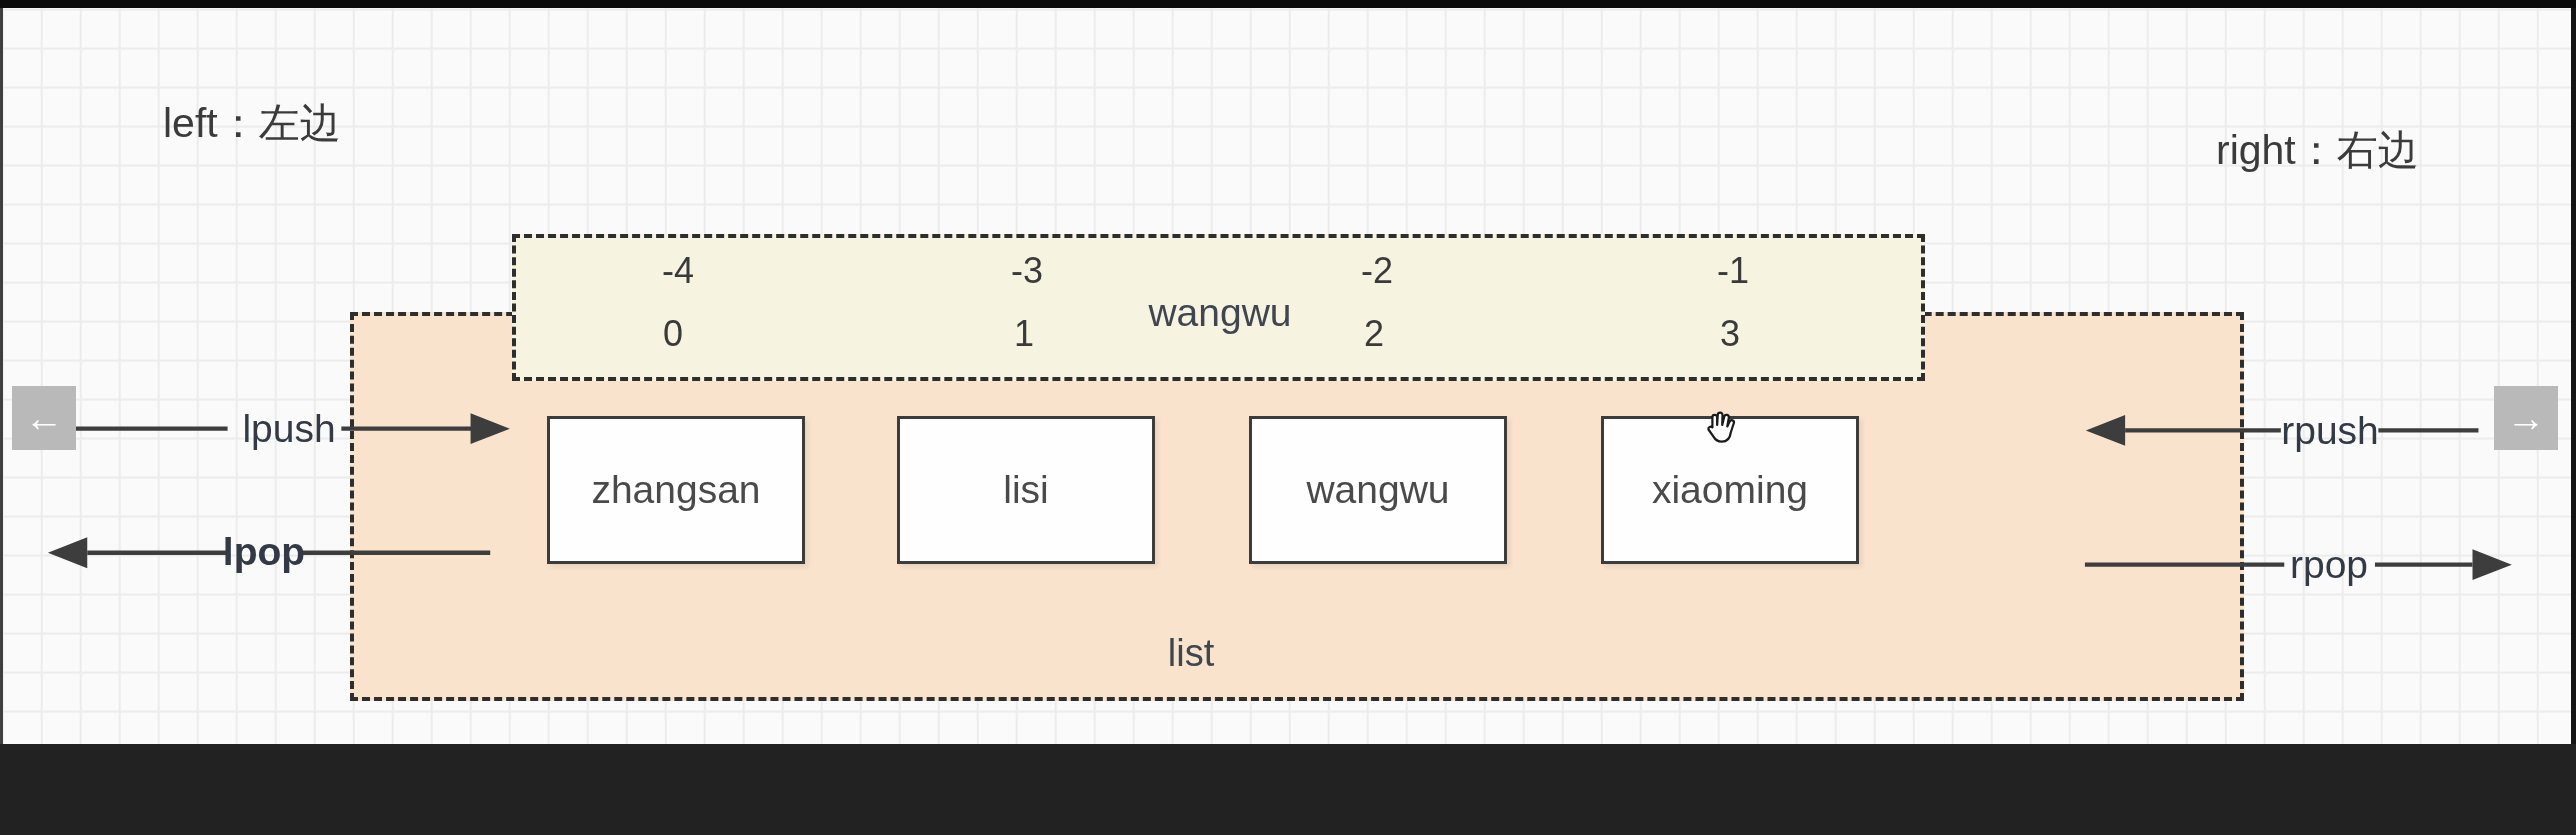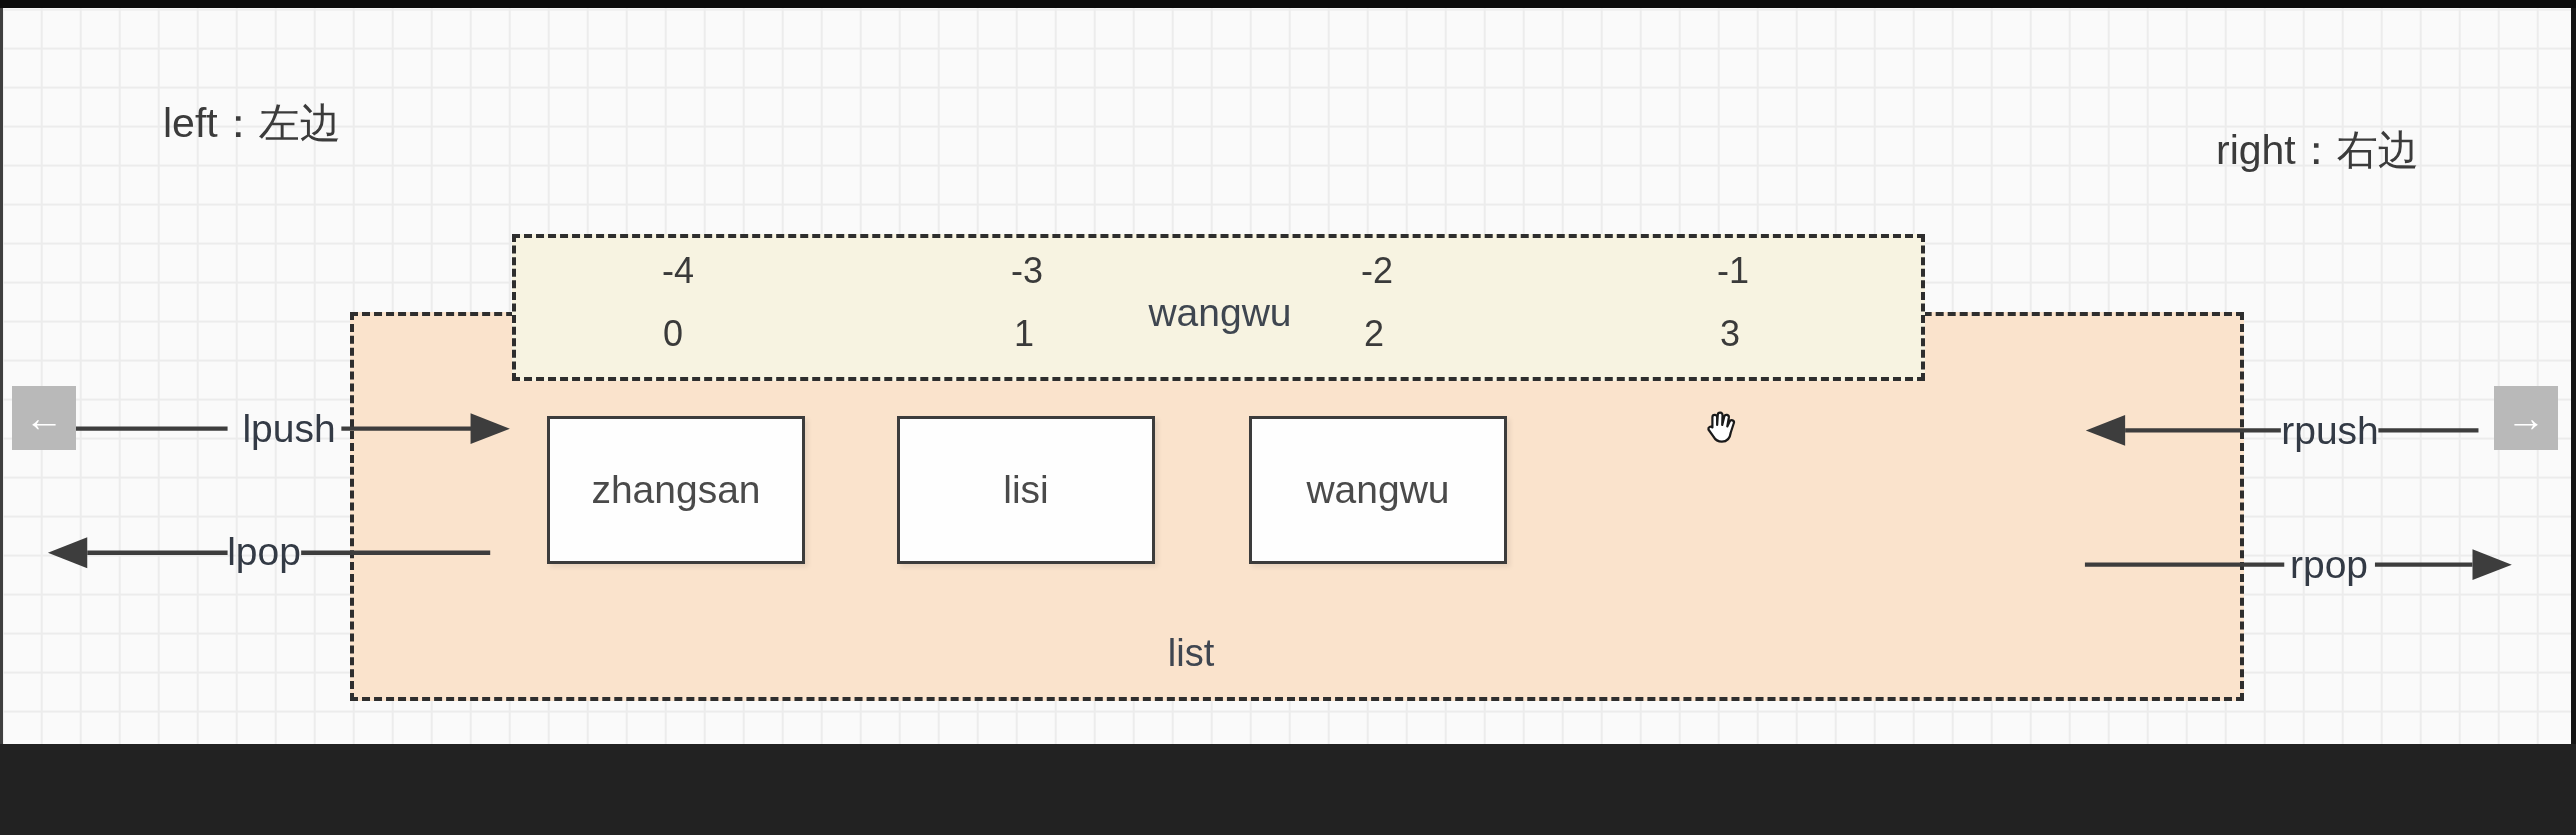--- a/index.html
+++ b/index.html
@@ -74,20 +74,21 @@
   <div class="num" style="left:1377px;top:271px;">-2</div>
   <div class="num" style="left:1733px;top:271px;">-1</div>
   <div class="num" style="left:673px;top:334px;">0</div>
   <div class="num" style="left:1024px;top:334px;">1</div>
   <div class="num" style="left:1374px;top:334px;">2</div>
   <div class="num" style="left:1730px;top:334px;">3</div>
 
   <div class="item" style="left:547px;">zhangsan</div>
   <div class="item" style="left:897px;">lisi</div>
   <div class="item" style="left:1249px;">wangwu</div>
+  <div class="item" style="left:1601px;">xiaoming</div>
 
   <svg class="arrowsvg" width="2576" height="836" viewBox="0 0 3011 977">
     <g stroke="#3d3d3d" stroke-width="5" fill="#3d3d3d">
 
       <g>
         <line x1="85" y1="501" x2="266" y2="501"></line>
         <line x1="399" y1="501" x2="552" y2="501"></line>
         <polygon points="596,501 550,483 550,519" stroke="none"></polygon>
       </g>
 
@@ -105,21 +106,21 @@
 
       <g>
         <line x1="2437" y1="660" x2="2670" y2="660"></line>
         <line x1="2776" y1="660" x2="2890" y2="660"></line>
         <polygon points="2936,660 2890,642 2890,678" stroke="none"></polygon>
       </g>
     </g>
   </svg>
 
   <div class="oplabel" style="left:285px;top:429px;padding-left:8px;">lpush</div>
-  <div class="oplabel" style="left:264px;top:552px;">lpop</div>
+  <div class="oplabel" style="left:264px;top:552px;font-weight:bold;">lpop</div>
   <div class="oplabel" style="left:2330px;top:431px;">rpush</div>
   <div class="oplabel" style="left:2329px;top:565px;">rpop</div>
 
   <div class="navbtn back">
     <span>←</span>
   </div>
   <div class="navbtn fwd">
     <span>→</span>
   </div>
 

